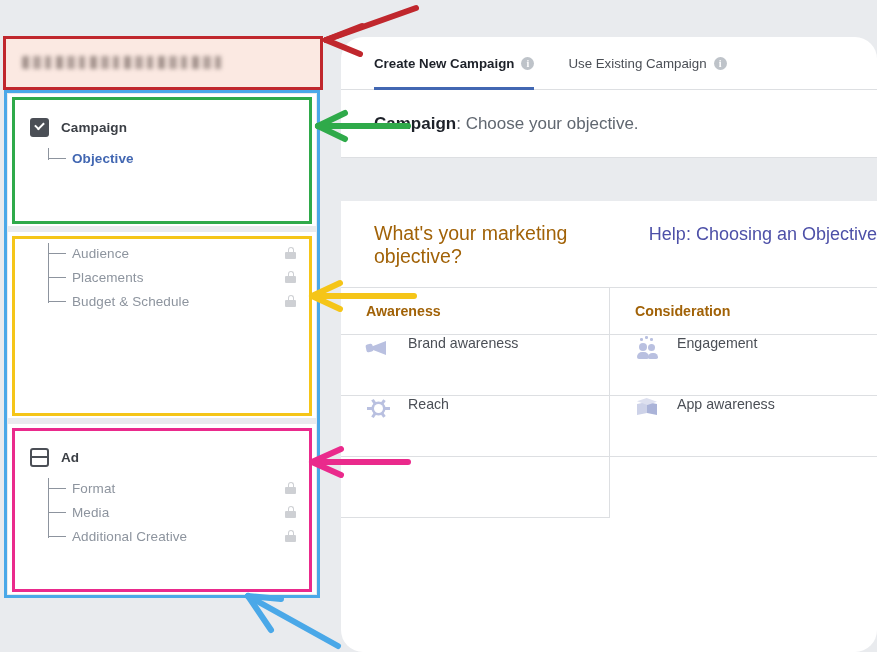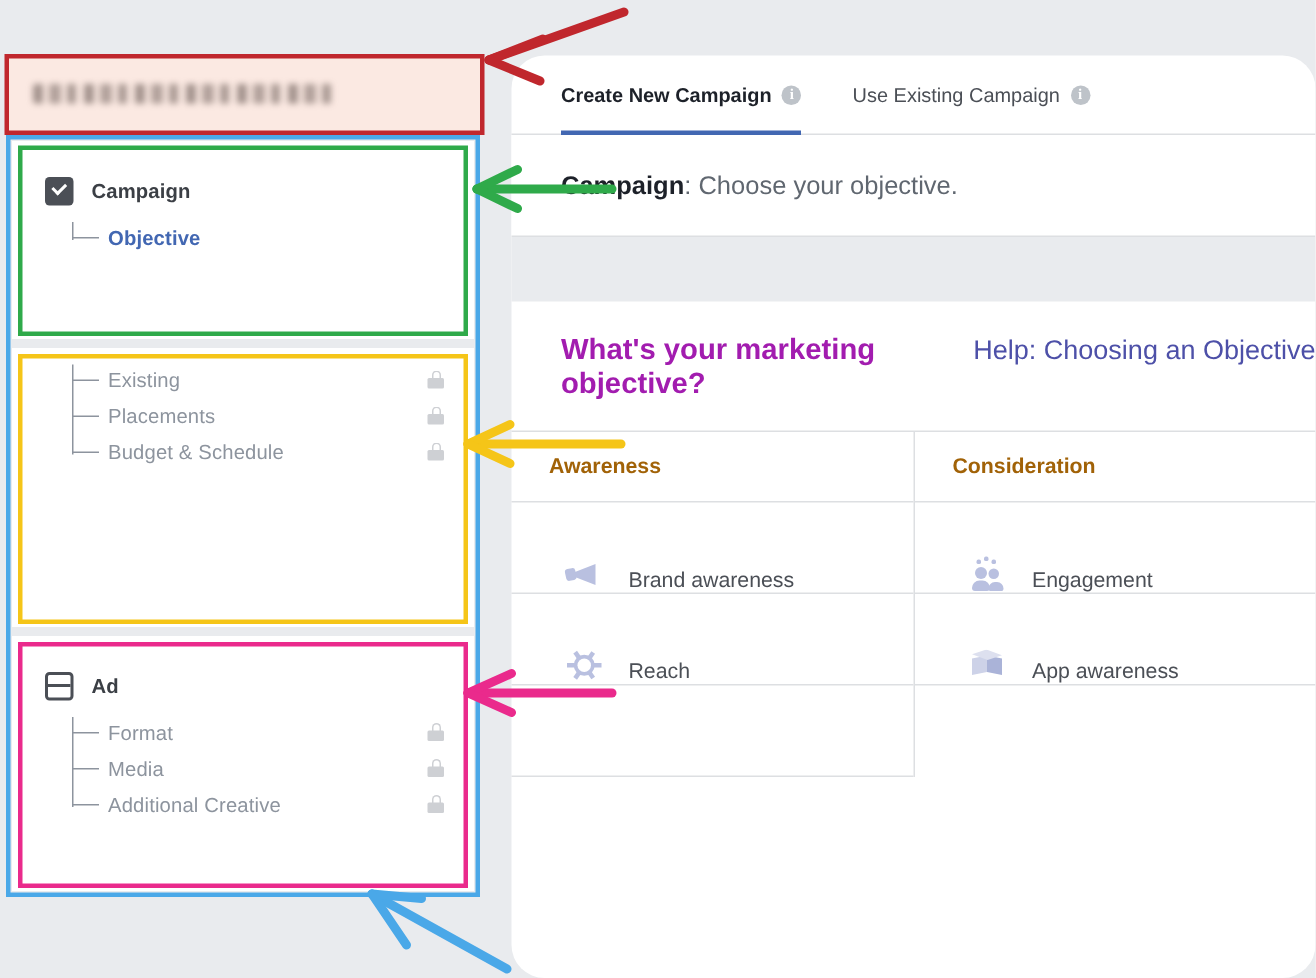--- a/index.html
+++ b/index.html
@@ -98,29 +98,29 @@
   }
 
   .subhead { height: 68px; display: flex; align-items: center; padding-left: 33px;
     border-bottom: 1px solid #dddfe2; background:#fff; }
   .subhead .b { font-size: 17px; font-weight: bold; color: #1d2129; }
   .subhead .n { font-size: 17px; color: #606770; }
 
   .gap { height: 43px; background: #e9ebee; }
 
   .obj-head { display: flex; align-items: baseline; padding: 21px 0 19px 33px; }
-  .obj-head .q { font-size: 19.5px; color: #a21caf; font-weight: bold; }
+  .obj-head .q { font-size: 19.5px; color: #a16207; font-weight: normal; }
   .obj-head .help { font-size: 18px; color: #4d50a8; margin-left: 12px; white-space: nowrap; }
 
   .grid { display: flex; border-top: 1px solid #dddfe2; }
   .col { width: 268px; }
   .col + .col { border-left: 1px solid #dddfe2; }
   .col-head { height: 47px; display: flex; align-items: center; padding-left: 25px;
     font-size: 14.2px; font-weight: bold; color: #a16207; border-bottom: 1px solid #dddfe2; }
-  .cell { height: 61px; display: flex; align-items: flex-end; padding-left: 36px;
+  .cell { height: 61px; display: flex; align-items: flex-start; padding-left: 25px;
     border-bottom: 1px solid #dddfe2; }
   .cell.empty { }
   .cell .nm { font-size: 14.2px; color: #4b4f56; margin-left: 17px; }
   .oico { width: 25px; height: 25px; flex: 0 0 25px; position: relative; }
 
   .i-megaphone::before {
     content:""; position:absolute; left:2px; top:6px; width:0; height:0;
     border-top: 7px solid transparent; border-bottom: 7px solid transparent;
     border-right: 18px solid #b9c0e0;
   }
@@ -190,21 +190,21 @@
         <div class="row active">
           <span class="lbl">Objective</span>
         </div>
       </div>
     </div>
 
     <div class="nav-panel" id="panel-adset">
       <div class="tree">
         <span class="trunk" style="height:60px"></span>
         <div class="row">
-          <span class="lbl">Existing</span>
+          <span class="lbl">Audience</span>
           <span class="lock">
               <span class="shk"></span>
               <span class="body"></span>
             </span>
         </div>
         <div class="row">
           <span class="lbl">Placements</span>
           <span class="lock">
               <span class="shk"></span>
               <span class="body"></span>

